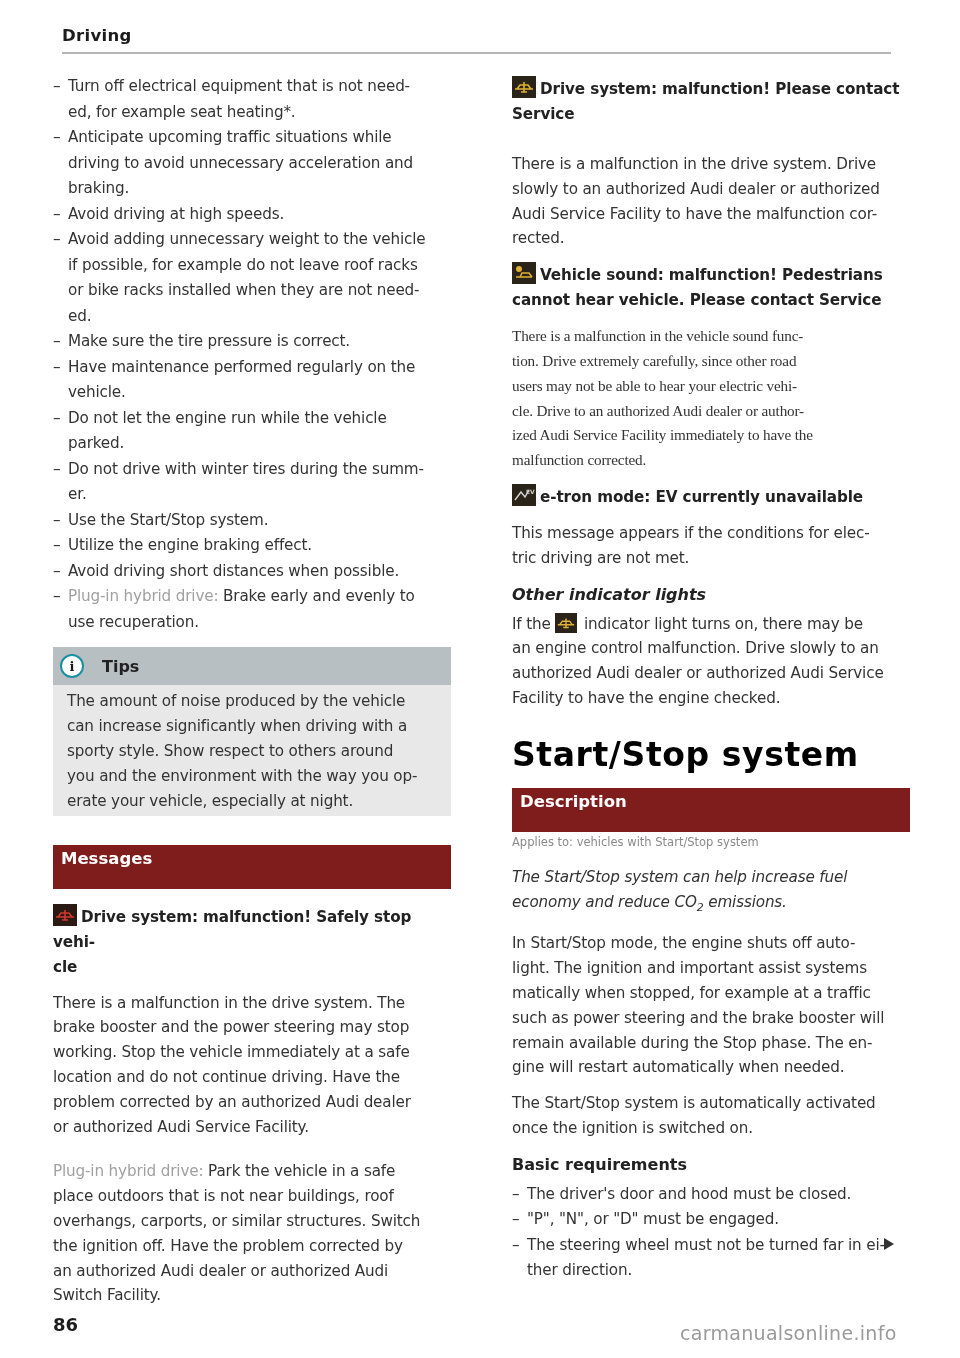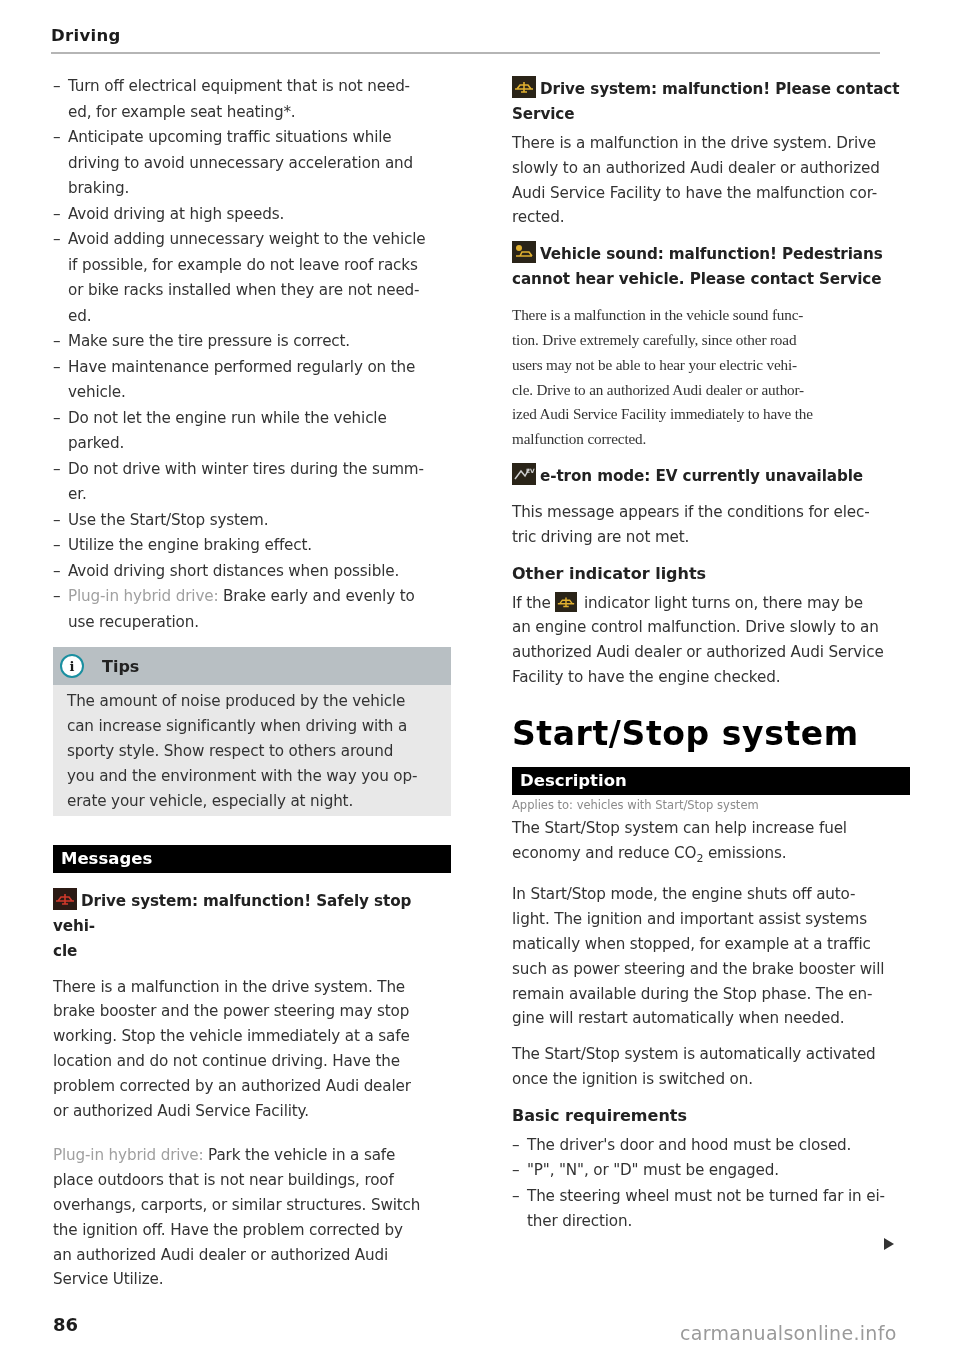--- a/index.html
+++ b/index.html
@@ -1,38 +1,38 @@
 <!DOCTYPE html>
 <html><head>
 <meta charset="utf-8">
 <style>
   * { box-sizing: border-box; margin: 0; padding: 0; }
   html, body { width: 960px; height: 1358px; background: #ffffff; }
   body { position: relative; font-family: "DejaVu Sans", "Liberation Sans", sans-serif; color: #2b2b2b; overflow: hidden; }
 
-  .header { position: absolute; left: 51px; top: 26px; width: 829px; }
+  .header { position: absolute; left: 62px; top: 26px; width: 829px; }
   .header-title { font-size: 16.5px; font-weight: bold; letter-spacing: 0.3px; color: #1c1c1c; height: 24px; }
   .header-rule { margin-top: 2px; height: 2px; background: #b5b5b5; }
 
   .col { position: absolute; top: 74px; width: 398px; }
   .col-left { left: 53px; }
   .col-right { left: 512px; top: 76px; }
 
   .txt { font-size: 15.2px; line-height: 24.8px; color: #333; letter-spacing: -0.15px; }
   .bullet { position: relative; padding-left: 15px; font-size: 15.2px; line-height: 25.5px; color: #333; letter-spacing: -0.15px; }
   .bullet::before { content: "–"; position: absolute; left: 0; top: 0; }
   .muted { color: #a0a0a0; }
 
   .tips { margin-top: 12px; background: #e8e8e8; }
   .tips-head { background: #b8bfc3; height: 38px; display: flex; align-items: center; padding-left: 7px; }
   .tips-icon { width: 24px; height: 24px; border-radius: 50%; border: 2.5px solid #1a8fa0; background: #fff; display: flex; align-items: center; justify-content: center; font-family: "DejaVu Serif", serif; font-weight: bold; font-size: 13px; color: #1a1a1a; }
   .tips-label { margin-left: 18px; font-weight: bold; font-size: 16px; color: #222; }
   .tips-body { padding: 4px 8px 2px 14px; font-size: 15.2px; line-height: 24.9px; color: #333; letter-spacing: -0.15px; }
 
-  .redbar { background: #000000; color: #fff; font-weight: bold; font-size: 16.5px; height: 28px; line-height: 28px; padding-left: 8px; }
+  .redbar { background: #7f1d1d; color: #fff; font-weight: bold; font-size: 16.5px; height: 44px; line-height: 28px; padding-left: 8px; }
 
   .msg-title { font-weight: bold; font-size: 15.2px; line-height: 25px; color: #222; letter-spacing: -0.1px; }
   .ind { display: inline-block; width: 24px; height: 22px; background: #2a2418; vertical-align: -4px; margin-right: 4px; position: relative; }
   .ind svg { position: absolute; left: 0; top: 0; }
   .ind.red { background: #2b1a14; }
 
   .subhead { font-weight: bold; font-size: 16px; color: #222; }
   .big-title { font-family: "DejaVu Sans", sans-serif; font-weight: bold; font-size: 33px; letter-spacing: 0.6px; color: #000000; }
   .applies { font-size: 11.5px; color: #8a8a8a; margin-top: 3px; }
 
@@ -99,35 +99,35 @@
       <div>problem corrected by an authorized Audi dealer</div>
       <div>or authorized Audi Service Facility.</div>
     </div>
   <div class="txt" style="margin-top:20px;">
     <span class="muted">Plug-in hybrid drive:</span><span> Park the vehicle in a safe</span>
     <div id="msg1-hybrid-rest">
         <div>place outdoors that is not near buildings, roof</div>
         <div>overhangs, carports, or similar structures. Switch</div>
         <div>the ignition off. Have the problem corrected by</div>
         <div>an authorized Audi dealer or authorized Audi</div>
-        <div>Service Utilize.</div>
+        <div>Switch Facility.</div>
       </div>
   </div>
 </div>
 
 <div class="col col-right">
   <div class="msg-title">
     <span class="ind">
       <svg width="24" height="22" viewBox="0 0 24 22">
           <path d="M3 13 L21 13 M5 13 L8 9 L16 9 L19 13 M12 6 L12 16 M9 16 L15 16" stroke="#e0b030" stroke-width="1.6" fill="none"></path>
         </svg>
     </span><span>Drive system: malfunction! Please contact</span><br>
     <span>Service</span>
   </div>
-  <div class="txt" id="msg2-body" style="margin-top:4px;">
+  <div class="txt" id="msg2-body" style="margin-top:25px;">
       <div>There is a malfunction in the drive system. Drive</div>
       <div>slowly to an authorized Audi dealer or authorized</div>
       <div>Audi Service Facility to have the malfunction cor-</div>
       <div>rected.</div>
     </div>
 
   <div class="msg-title" style="margin-top:11px;">
     <span class="ind">
       <svg width="24" height="22" viewBox="0 0 24 22">
           <circle cx="7" cy="7" r="3" fill="#e0b030"></circle>
@@ -151,37 +151,37 @@
           <path d="M3 16 L9 8 L13 13 L17 6" stroke="#cfcfcf" stroke-width="1.5" fill="none"></path>
           <text x="14" y="10" font-size="6" fill="#cfcfcf" font-family="DejaVu Sans, sans-serif">EV</text>
         </svg>
     </span><span>e-tron mode: EV currently unavailable</span>
   </div>
   <div class="txt" id="msg4-body" style="margin-top:11px;">
       <div>This message appears if the conditions for elec-</div>
       <div>tric driving are not met.</div>
     </div>
 
-  <div class="subhead" style="margin-top:14px;">Other indicator lights</div>
+  <div class="subhead" style="margin-top:14px;font-style:italic;">Other indicator lights</div>
   <div class="txt" style="margin-top:8px;">
     <span>If the </span><span class="ind" style="width:22px;height:20px;margin-right:2px;"><svg width="22" height="20" viewBox="0 0 24 22">
           <path d="M3 13 L21 13 M5 13 L8 9 L16 9 L19 13 M12 6 L12 16 M9 16 L15 16" stroke="#e0b030" stroke-width="1.6" fill="none"></path>
         </svg></span><span> indicator light turns on, there may be</span>
     <div id="other-rest">
         <div>an engine control malfunction. Drive slowly to an</div>
         <div>authorized Audi dealer or authorized Audi Service</div>
         <div>Facility to have the engine checked.</div>
       </div>
   </div>
 
   <div class="big-title" style="margin-top:24px;">Start/Stop system</div>
   <div class="redbar" style="margin-top:14px;">Description</div>
   <div class="applies">Applies to: vehicles with Start/Stop system</div>
 
-  <div class="txt" style="margin-top:4px;">
+  <div class="txt" style="margin-top:16px;font-style:italic;">
     <span>The Start/Stop system can help increase fuel</span><br>
     <span>economy and reduce CO</span><sub style="font-size:11px;">2</sub><span> emissions.</span>
   </div>
   <div class="txt" id="p2" style="margin-top:11px;">
       <div>In Start/Stop mode, the engine shuts off auto-</div>
       <div>light. The ignition and important assist systems</div>
       <div>matically when stopped, for example at a traffic</div>
       <div>such as power steering and the brake booster will</div>
       <div>remain available during the Stop phase. The en-</div>
       <div>gine will restart automatically when needed.</div>

